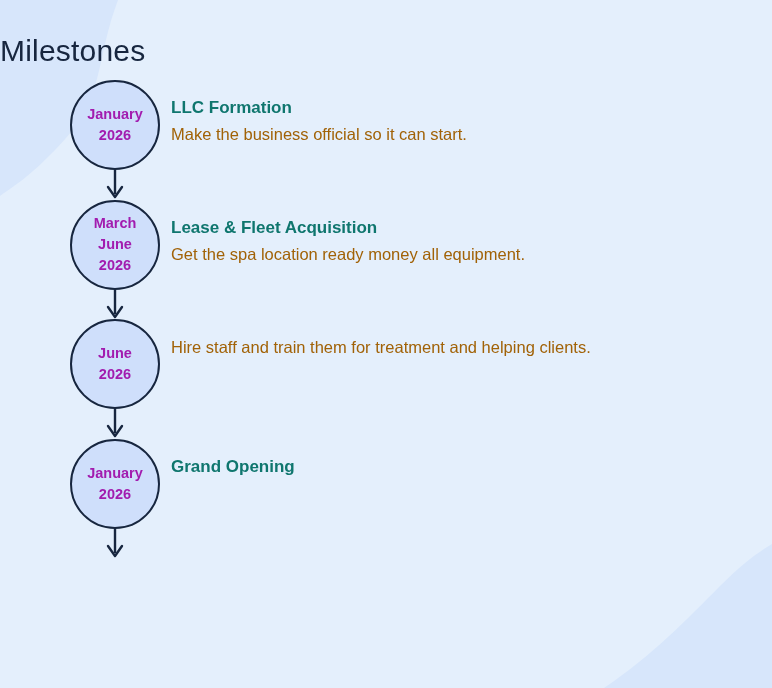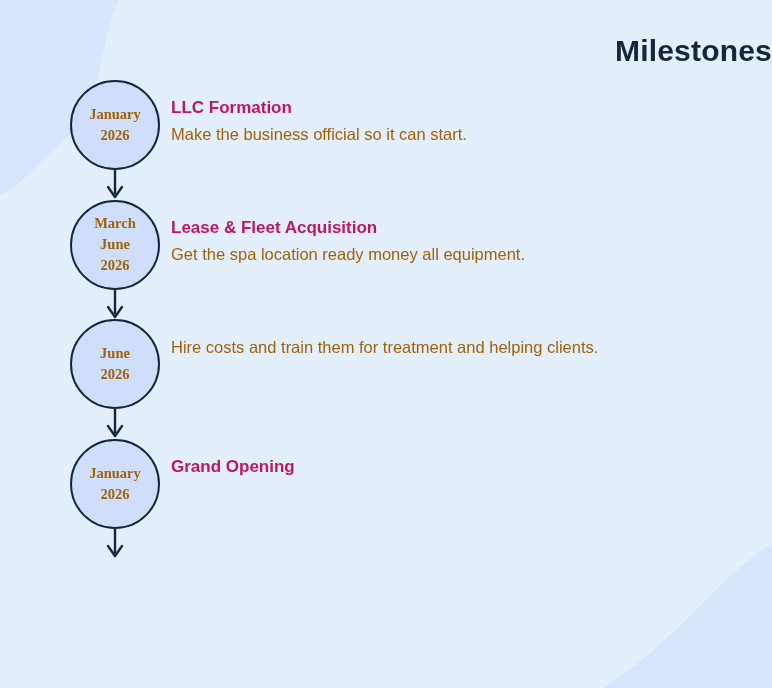--- a/index.html
+++ b/index.html
@@ -26,23 +26,23 @@
     top: 0;
     width: 772px;
     height: 688px;
     pointer-events: none;
   }
   #page-title {
     position: absolute;
     left: 0;
     top: 34px;
     width: 772px;
-    text-align: right;
+    text-align: left;
     font-size: 30px;
-    font-weight: bold;
+    font-weight: normal;
     color: #17263f;
     letter-spacing: 0.2px;
   }
   #timeline {
     position: absolute;
     left: 0;
     top: 80px;
     width: 772px;
   }
   .milestone {
@@ -60,42 +60,41 @@
     border: 2.2px solid #17263f;
     box-sizing: border-box;
     display: flex;
     flex-direction: column;
     align-items: center;
     justify-content: center;
   }
   .node-line {
     font-size: 14.5px;
     font-weight: bold;
-    color: #a16207;
+    color: #a21caf;
     line-height: 21px;
     white-space: nowrap;
-    font-family: Liberation Serif, serif;
   }
   .connector {
     position: absolute;
     left: 99px;
     top: 90px;
     width: 32px;
     height: 30px;
   }
   .content {
     position: absolute;
     left: 171px;
     top: 16px;
     right: 14px;
   }
   .m-title {
     font-size: 17px;
     font-weight: bold;
-    color: #be185d;
+    color: #0f766e;
     line-height: 24px;
     margin-bottom: 2px;
     white-space: nowrap;
   }
   .m-desc {
     font-size: 16.5px;
     font-weight: normal;
     color: #a16207;
     line-height: 24px;
     white-space: nowrap;
@@ -149,21 +148,21 @@
     <div class="milestone">
       <div class="node">
         <div class="node-line">June</div>
         <div class="node-line">2026</div>
       </div>
       <svg class="connector" viewBox="0 0 32 30">
         <path d="M16,0 L16,24" stroke="#17263f" stroke-width="2.4" fill="none"></path>
         <path d="M9,17 L16,27 L23,17" stroke="#17263f" stroke-width="2.4" fill="none" stroke-linecap="round" stroke-linejoin="round"></path>
       </svg>
       <div class="content">
-        <div class="m-desc">Hire costs and train them for treatment and helping clients.</div>
+        <div class="m-desc">Hire staff and train them for treatment and helping clients.</div>
       </div>
     </div>
 
     <div class="milestone">
       <div class="node">
         <div class="node-line">January</div>
         <div class="node-line">2026</div>
       </div>
       <svg class="connector" viewBox="0 0 32 30">
         <path d="M16,0 L16,24" stroke="#17263f" stroke-width="2.4" fill="none"></path>

